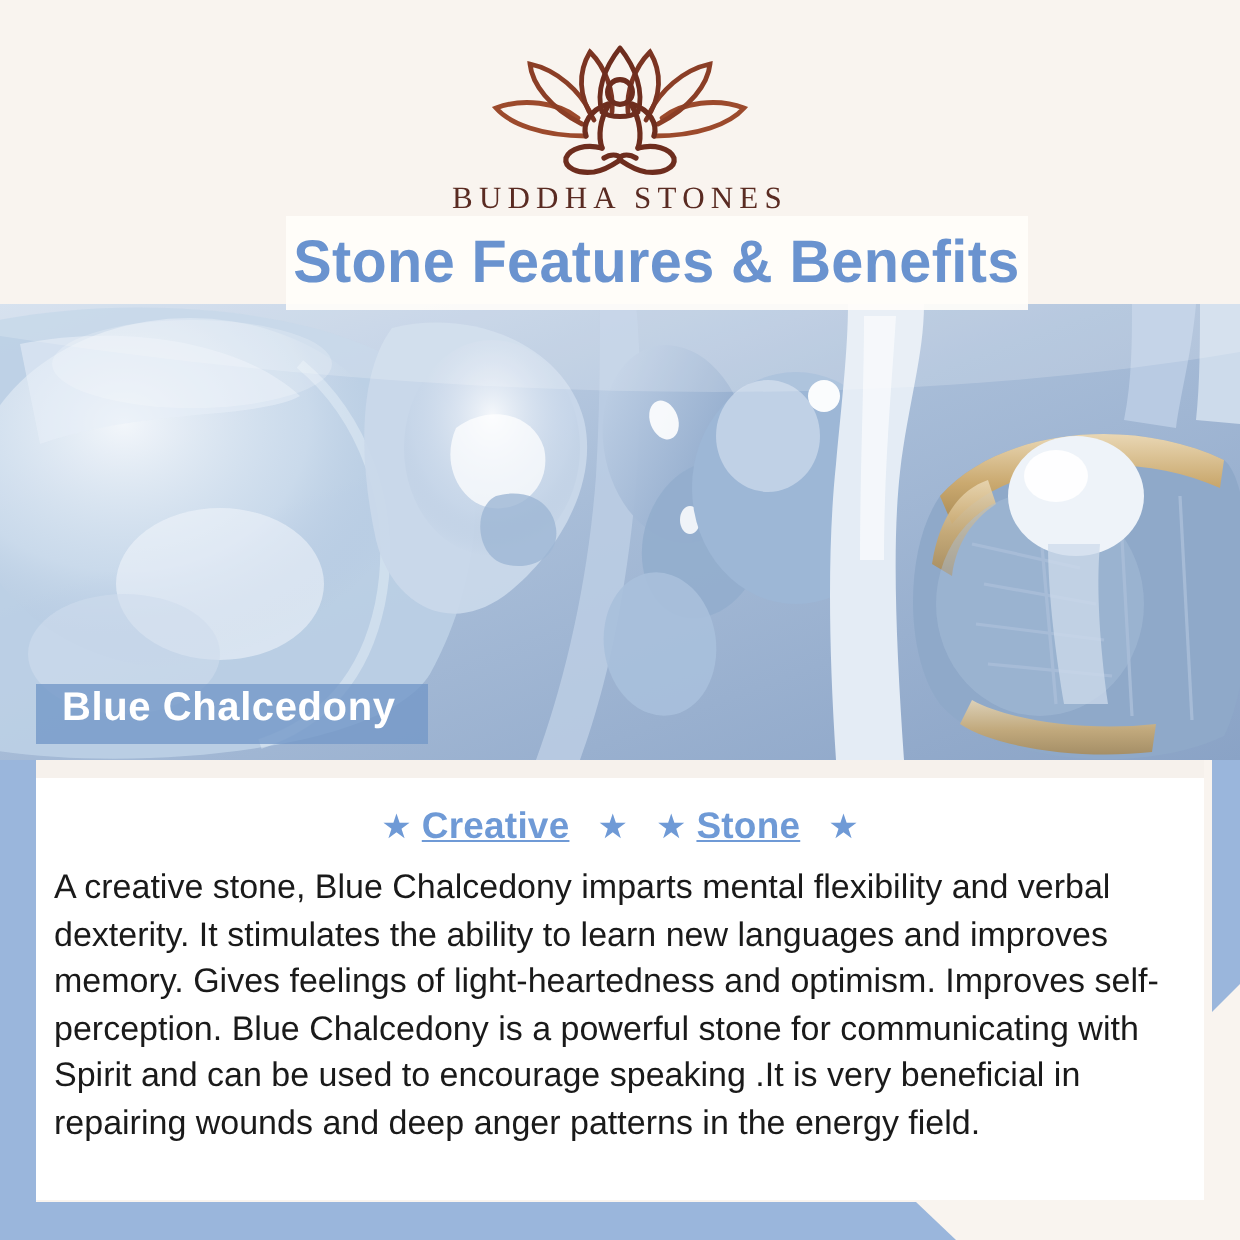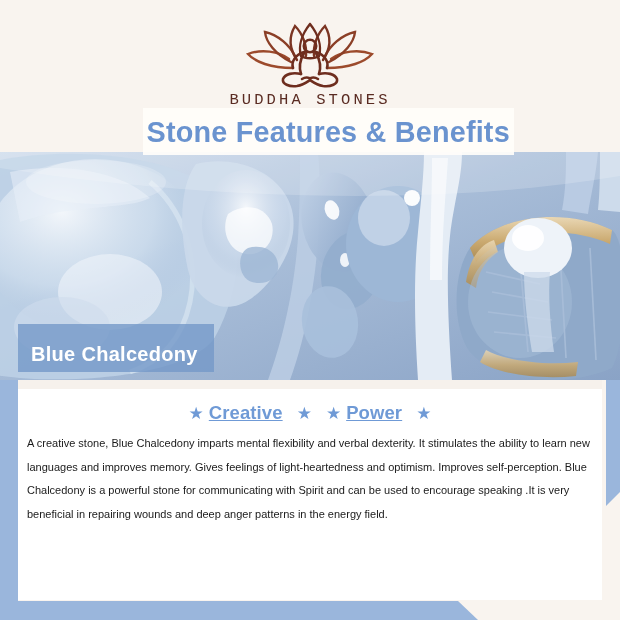--- a/index.html
+++ b/index.html
@@ -24,21 +24,21 @@
   .band-left{left:0;top:160px;width:18px;height:460px;}
   .band-bottom{left:0;bottom:0;width:478px;height:19px;
     clip-path:polygon(0 0,458px 0,478px 19px,0 19px);}
 
   
   .header{position:absolute;left:0;top:0;width:620px;height:160px;background:#f9f4ef;}
   .logo-wrap{position:absolute;left:0;top:18px;width:620px;text-align:center;}
   .logo-mark{display:block;margin:0 auto;}
   .logo-word{
     margin-top:1px;
-    font-family:Liberation Mono, monospace;
+    font-family:Liberation Serif, serif;
     font-size:15.5px;letter-spacing:3.1px;
     color:#5a2b22;font-weight:400;
     text-align:center;
   }
 
   
   .title-plate{
     position:absolute;left:127px;top:108px;width:371px;height:47px;
     background:rgba(255,253,250,0.93);
     display:flex;align-items:center;justify-content:center;
@@ -52,21 +52,21 @@
     transform:scaleX(.96);
   }
 
   
   .photo{position:absolute;left:0;top:152px;width:620px;height:228px;overflow:hidden;}
   .photo svg{display:block;width:620px;height:228px;}
 
   .stone-label{
     position:absolute;left:18px;bottom:8px;
     background:rgba(116,152,200,0.80);
-    padding:19px 16px 6px 13px;
+    padding:1px 16px 6px 13px;
     z-index:4;
   }
   .stone-label span{
     font-family:"Liberation Sans Narrow","Liberation Sans",sans-serif;
     font-size:20px;font-weight:bold;color:#ffffff;letter-spacing:.3px;
     white-space:nowrap;
   }
 
   
   .panel{
@@ -85,21 +85,21 @@
   .kw{display:flex;align-items:center;gap:5px;}
   .kw .star{color:#6f9ad6;font-size:17px;line-height:1;}
   .kw .kwlabel{
     font-family:"Liberation Sans Narrow","Liberation Sans",sans-serif;
     font-size:18.5px;font-weight:bold;color:#6f9ad6;letter-spacing:.1px;
     white-space:nowrap;
     text-decoration:underline;
   }
   .body-copy{
     position:absolute;left:9px;top:52px;width:572px;
-    font-size:11px;line-height:23.5px;color:#1a1a1a;
+    font-size:17px;line-height:23.5px;color:#1a1a1a;
     text-align:left;font-weight:400;
   }
 </style>
 </head>
 <body>
 
 <div class="page">
 
   <div class="band band-top"></div>
   <div class="band band-right"></div>
@@ -245,21 +245,21 @@
     <div class="keywords">
       <div class="kw">
         <span class="star">★</span>
         <span class="kwlabel">Creative</span>
       </div>
       <div class="kw">
         <span class="star">★</span>
       </div>
       <div class="kw">
         <span class="star">★</span>
-        <span class="kwlabel">Power</span>
+        <span class="kwlabel">Stone</span>
       </div>
       <div class="kw">
         <span class="star">★</span>
       </div>
     </div>
 
     <div class="body-copy">A creative stone, Blue Chalcedony imparts mental flexibility and verbal dexterity. It stimulates the ability to learn new languages and improves memory. Gives feelings of light-heartedness and optimism. Improves self-perception. Blue Chalcedony is a powerful stone for communicating with Spirit and can be used to encourage speaking .It is very beneficial in repairing wounds and deep anger patterns in the energy field.</div>
   </div>
 
 </div>

